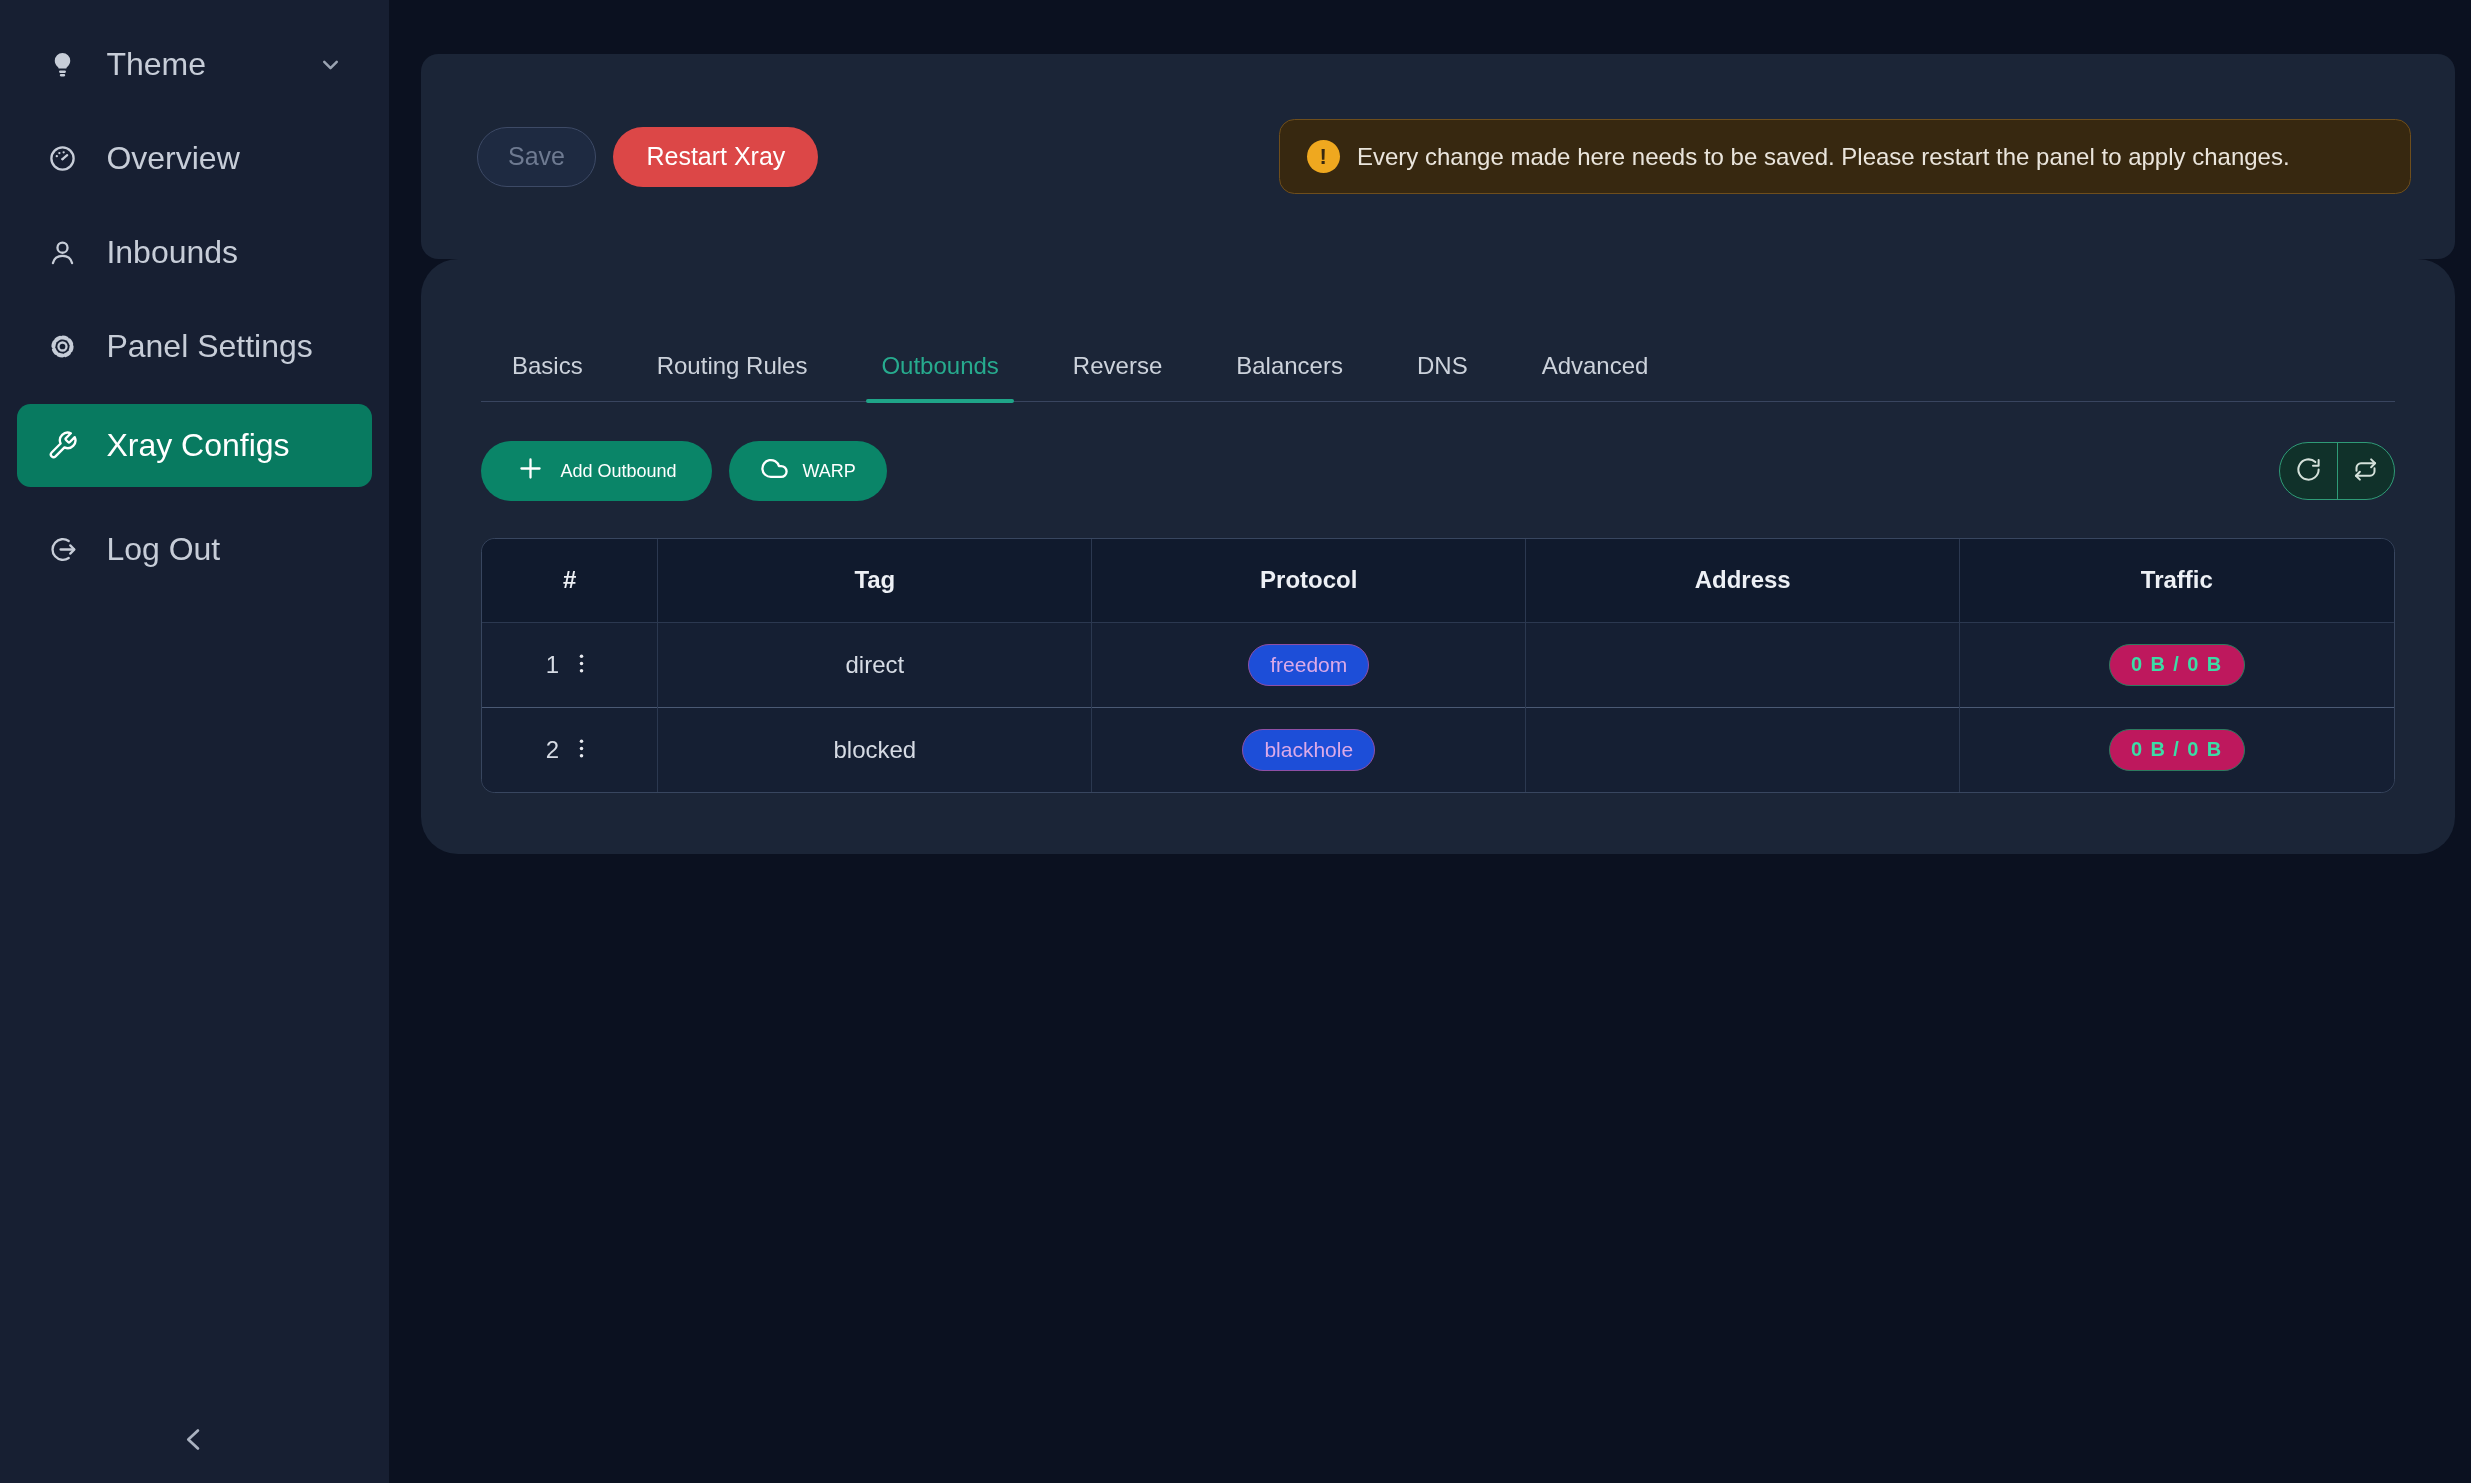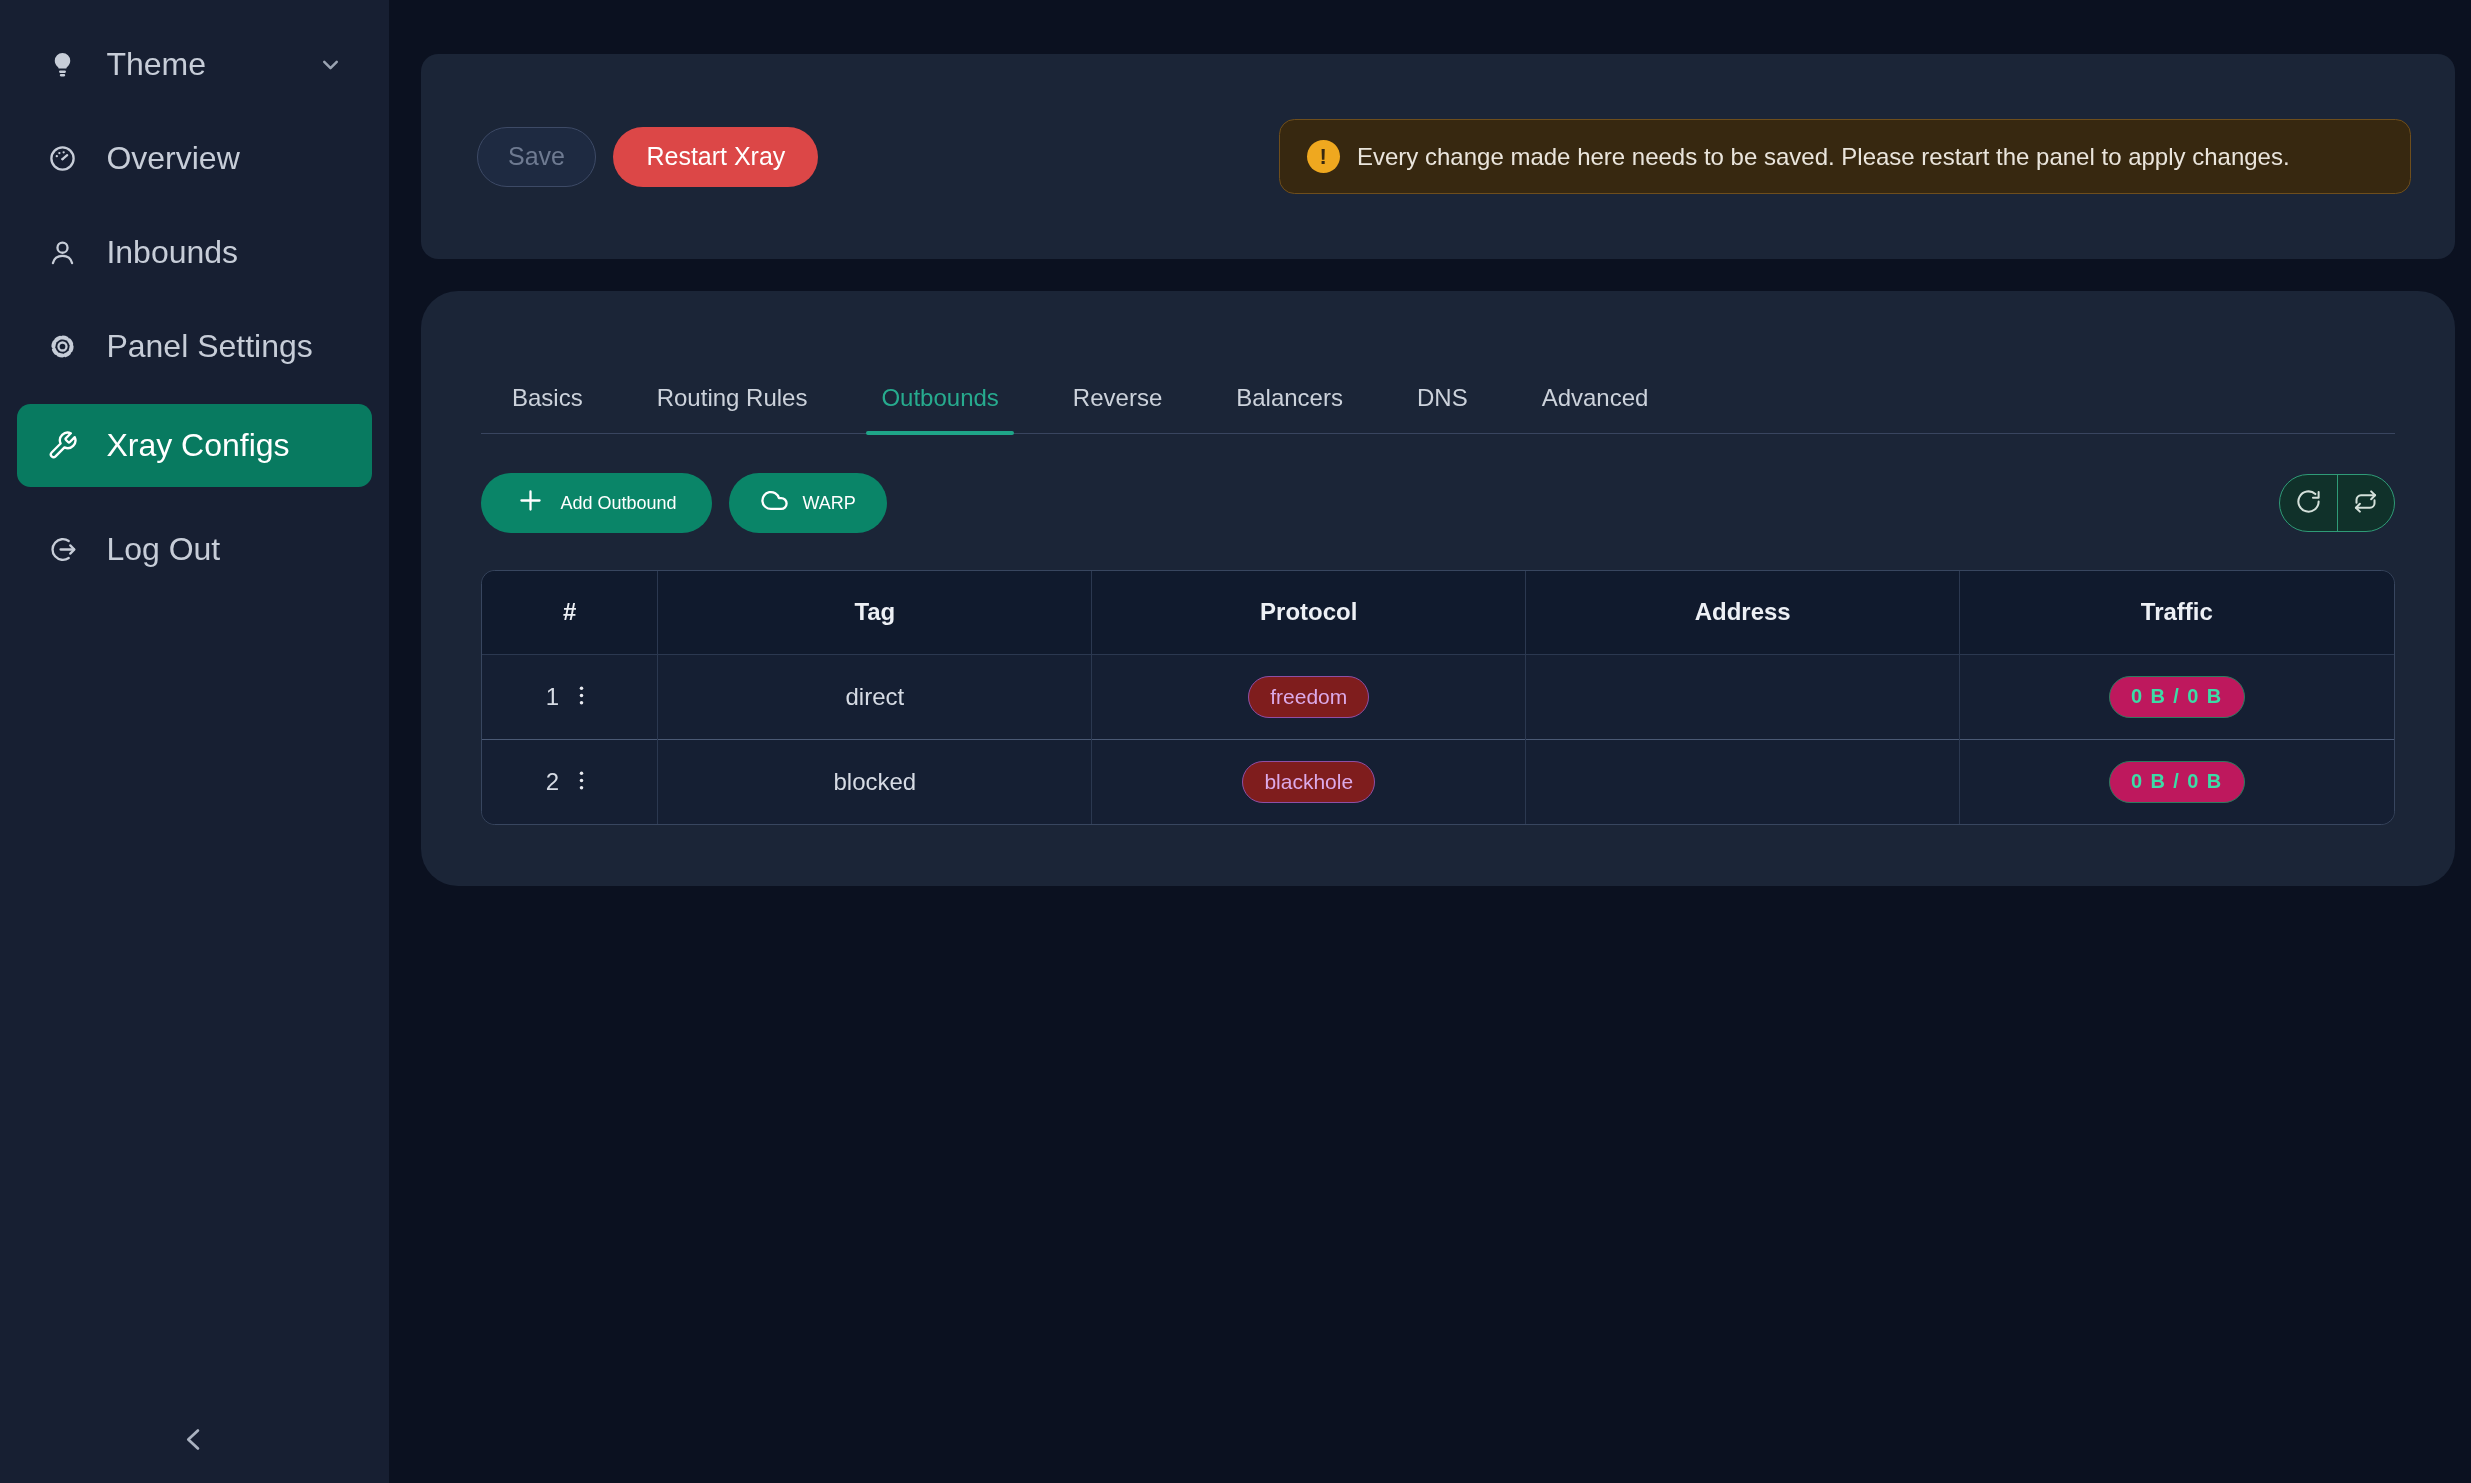--- a/index.html
+++ b/index.html
@@ -40,21 +40,21 @@
   }
   .collapse-btn svg { width:33px; height:33px; }
 
   
   .main { flex:1; padding:54px 17.4px 0 32px; }
   .card { background:#1b2537; }
 
   .top-card {
     height:205px; border-radius:17.4px;
     display:flex; align-items:center;
-    padding:0 44px 0 56px; margin-bottom:32px;
+    padding:0 44px 0 56px; 
   }
   .btn { font-family:inherit; cursor:pointer; border:none; }
   .save-btn {
     width:119px; height:60px; border-radius:30px;
     background:#1e2a41; border:1.9px solid #3d4a66; color:#6e7a91;
     font-size:25px; cursor:not-allowed;
   }
   .restart-btn {
     min-width:205px; height:60px; border-radius:30px; padding:0 33px;
     background:#dc4747; color:#ffffff; font-size:25px; margin-left:17.4px;
@@ -125,21 +125,21 @@
     border-right:1px solid #2b3850; border-top:1px solid #2b3850;
   }
   tbody tr + tr td { border-top:1.9px solid #4a5974; }
   .idx-cell-inner { display:flex; align-items:center; justify-content:center; gap:9.7px; }
   .kebab { background:none; border:none; color:#e8eaf0; cursor:pointer; display:flex; padding:0; }
   .kebab svg { width:25px; height:25px; }
   .pill {
     display:inline-flex; align-items:center; justify-content:center;
     height:42px; padding:0 21px; border-radius:21px; font-size:21px;
   }
-  .pill-protocol { background:#7f1d1d; border:1.9px solid #8e4fa5; color:#dcaae8; }
+  .pill-protocol { background:#1d4ed8; border:1.9px solid #8e4fa5; color:#dcaae8; }
   .pill-traffic  { background:#be185d; border:1.9px solid #2d7a5f; color:#3cdca6; font-weight:600; letter-spacing:1.4px; font-size:20px; }
 </style>
 </head>
 <body>
 
 <div class="page">
 
   <aside class="sidebar">
 
     <div class="side-item">

